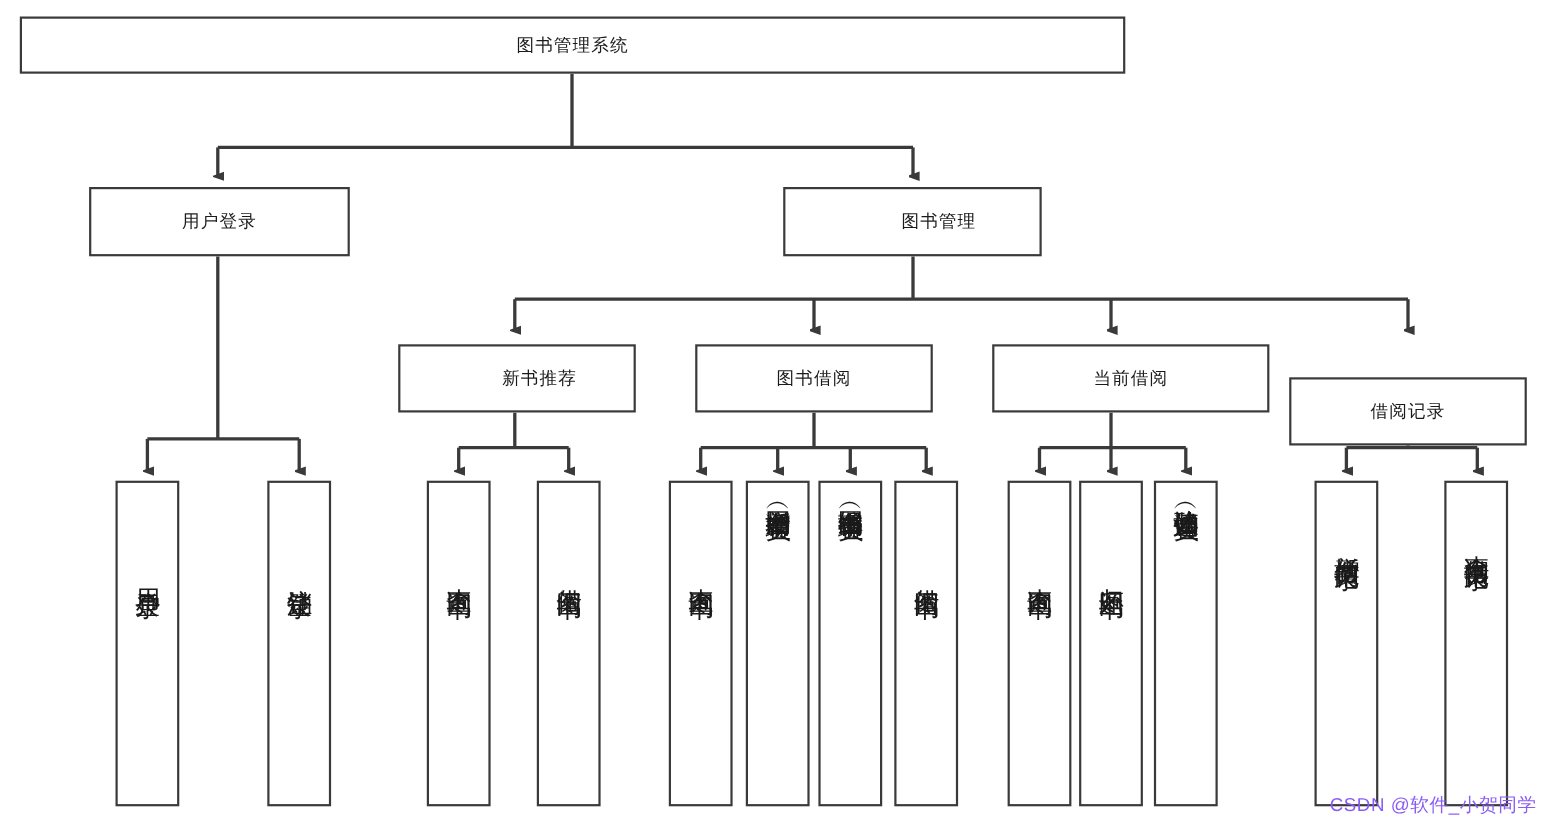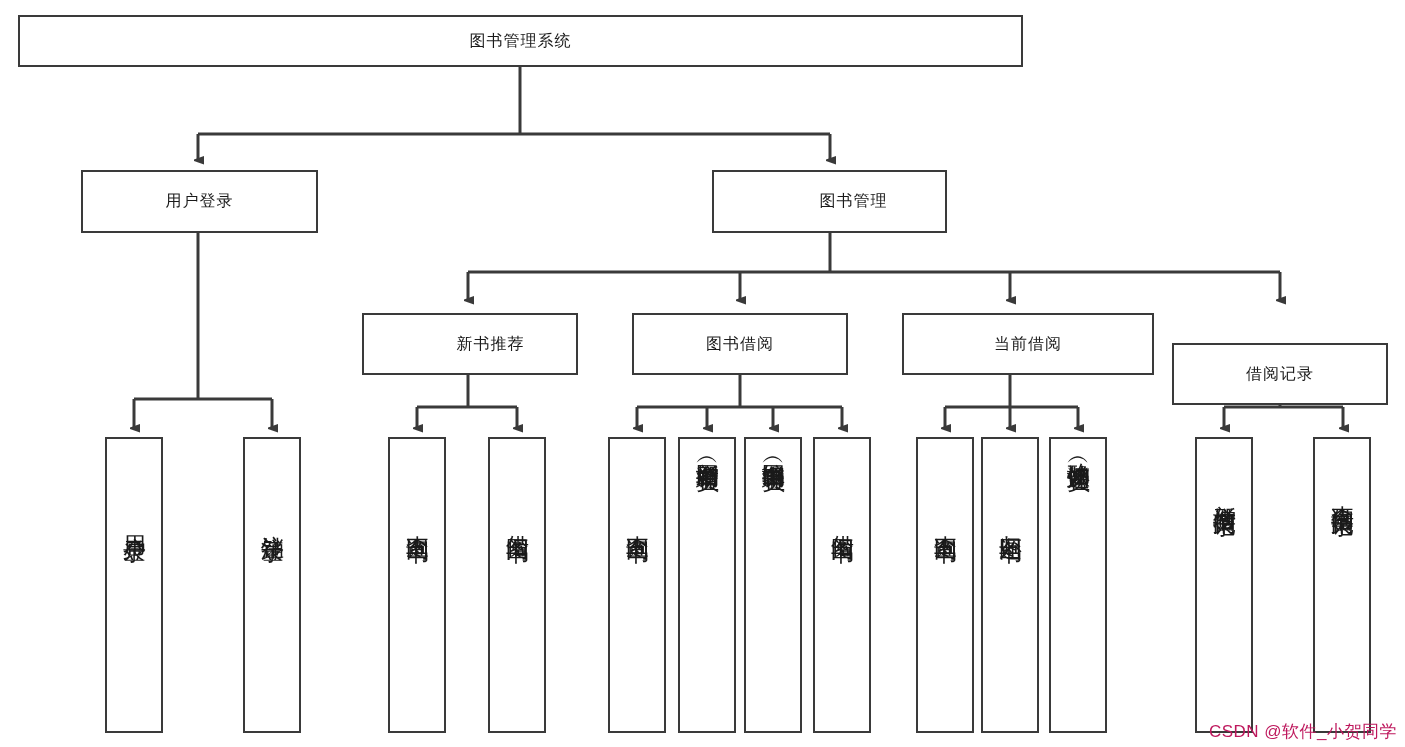--- a/index.html
+++ b/index.html
@@ -54,21 +54,21 @@
     color: #1a1a1a;
   }
   .node.vert.tall .vlabel {
     letter-spacing: 1px;
   }
   #watermark {
     position: absolute;
     right: 8px;
     bottom: 4px;
     font-size: 17px;
-    color: #be185d;
+    color: #8b5cf6;
     white-space: nowrap;
     letter-spacing: 0.5px;
     margin-left: 12px;
   }
 </style>
 </head>
 <body>
 
 <div id="canvas">
 

